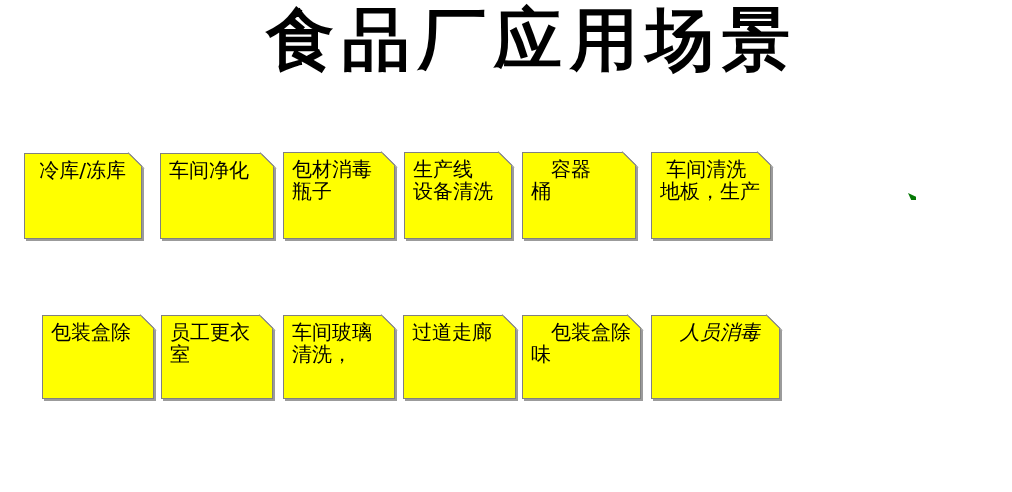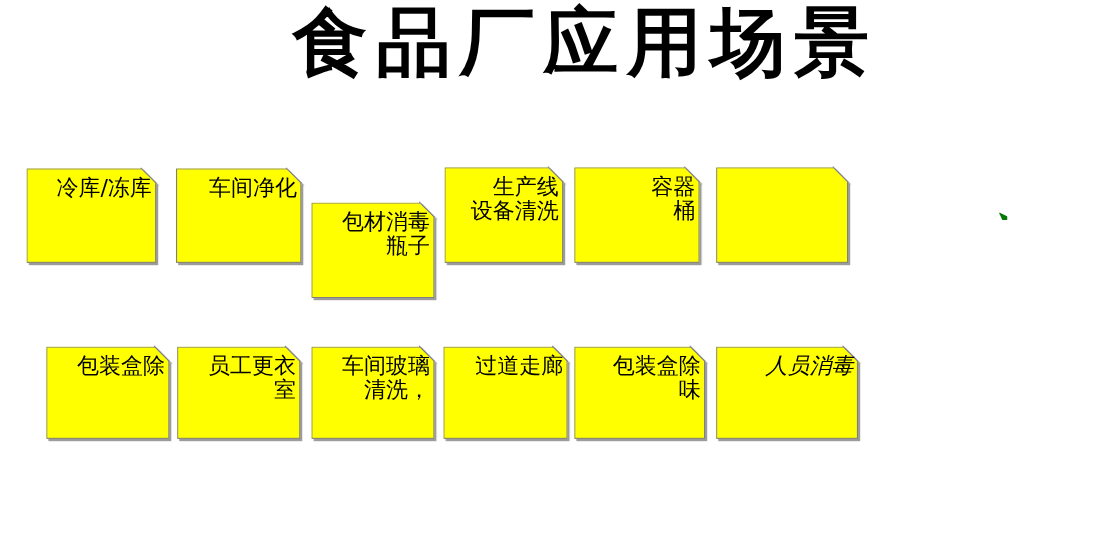--- a/index.html
+++ b/index.html
@@ -3,21 +3,20 @@
 <meta charset="utf-8">
 <style>
   html, body { margin: 0; padding: 0; background: #ffffff; }
   .canvas {
     position: relative;
     width: 1012px;
     height: 492px;
     background: #ffffff;
     overflow: hidden;
     font-family: "DejaVu Sans", "Liberation Sans", sans-serif;
-    text-align: right;
   }
 
   
   .slide-title {
     position: absolute;
     left: 266px;
     top: -4px;
     font-family: "DejaVu Serif", "Liberation Serif", serif;
     font-weight: bold;
     font-size: 68px;
@@ -89,21 +88,21 @@
   </div>
 
   <div class="note" style="left:160px; top:153px; width:114px; height:86px;">
     <div class="note-bg">
       <div class="note-fill"></div>
       <div class="note-diag"></div>
     </div>
     <div class="note-label">车间净化</div>
   </div>
 
-  <div class="note" style="left:283px; top:152px; width:112px; height:87px;margin-top:32px;">
+  <div class="note" style="left:283px; top:152px; width:112px; height:87px;">
     <div class="note-bg">
       <div class="note-fill"></div>
       <div class="note-diag"></div>
     </div>
     <div class="note-label">包材消毒
 瓶子</div>
   </div>
 
   <div class="note" style="left:404px; top:152px; width:108px; height:87px;">
     <div class="note-bg">
@@ -121,20 +120,22 @@
     </div>
     <div class="note-label">　容器
 桶</div>
   </div>
 
   <div class="note" style="left:651px; top:152px; width:120px; height:87px;">
     <div class="note-bg">
       <div class="note-fill"></div>
       <div class="note-diag"></div>
     </div>
+    <div class="note-label"> 车间清洗
+地板，生产</div>
   </div>
 
   <div class="note" style="left:42px; top:315px; width:112px; height:84px;">
     <div class="note-bg">
       <div class="note-fill"></div>
       <div class="note-diag"></div>
     </div>
     <div class="note-label">包装盒除</div>
   </div>
 

